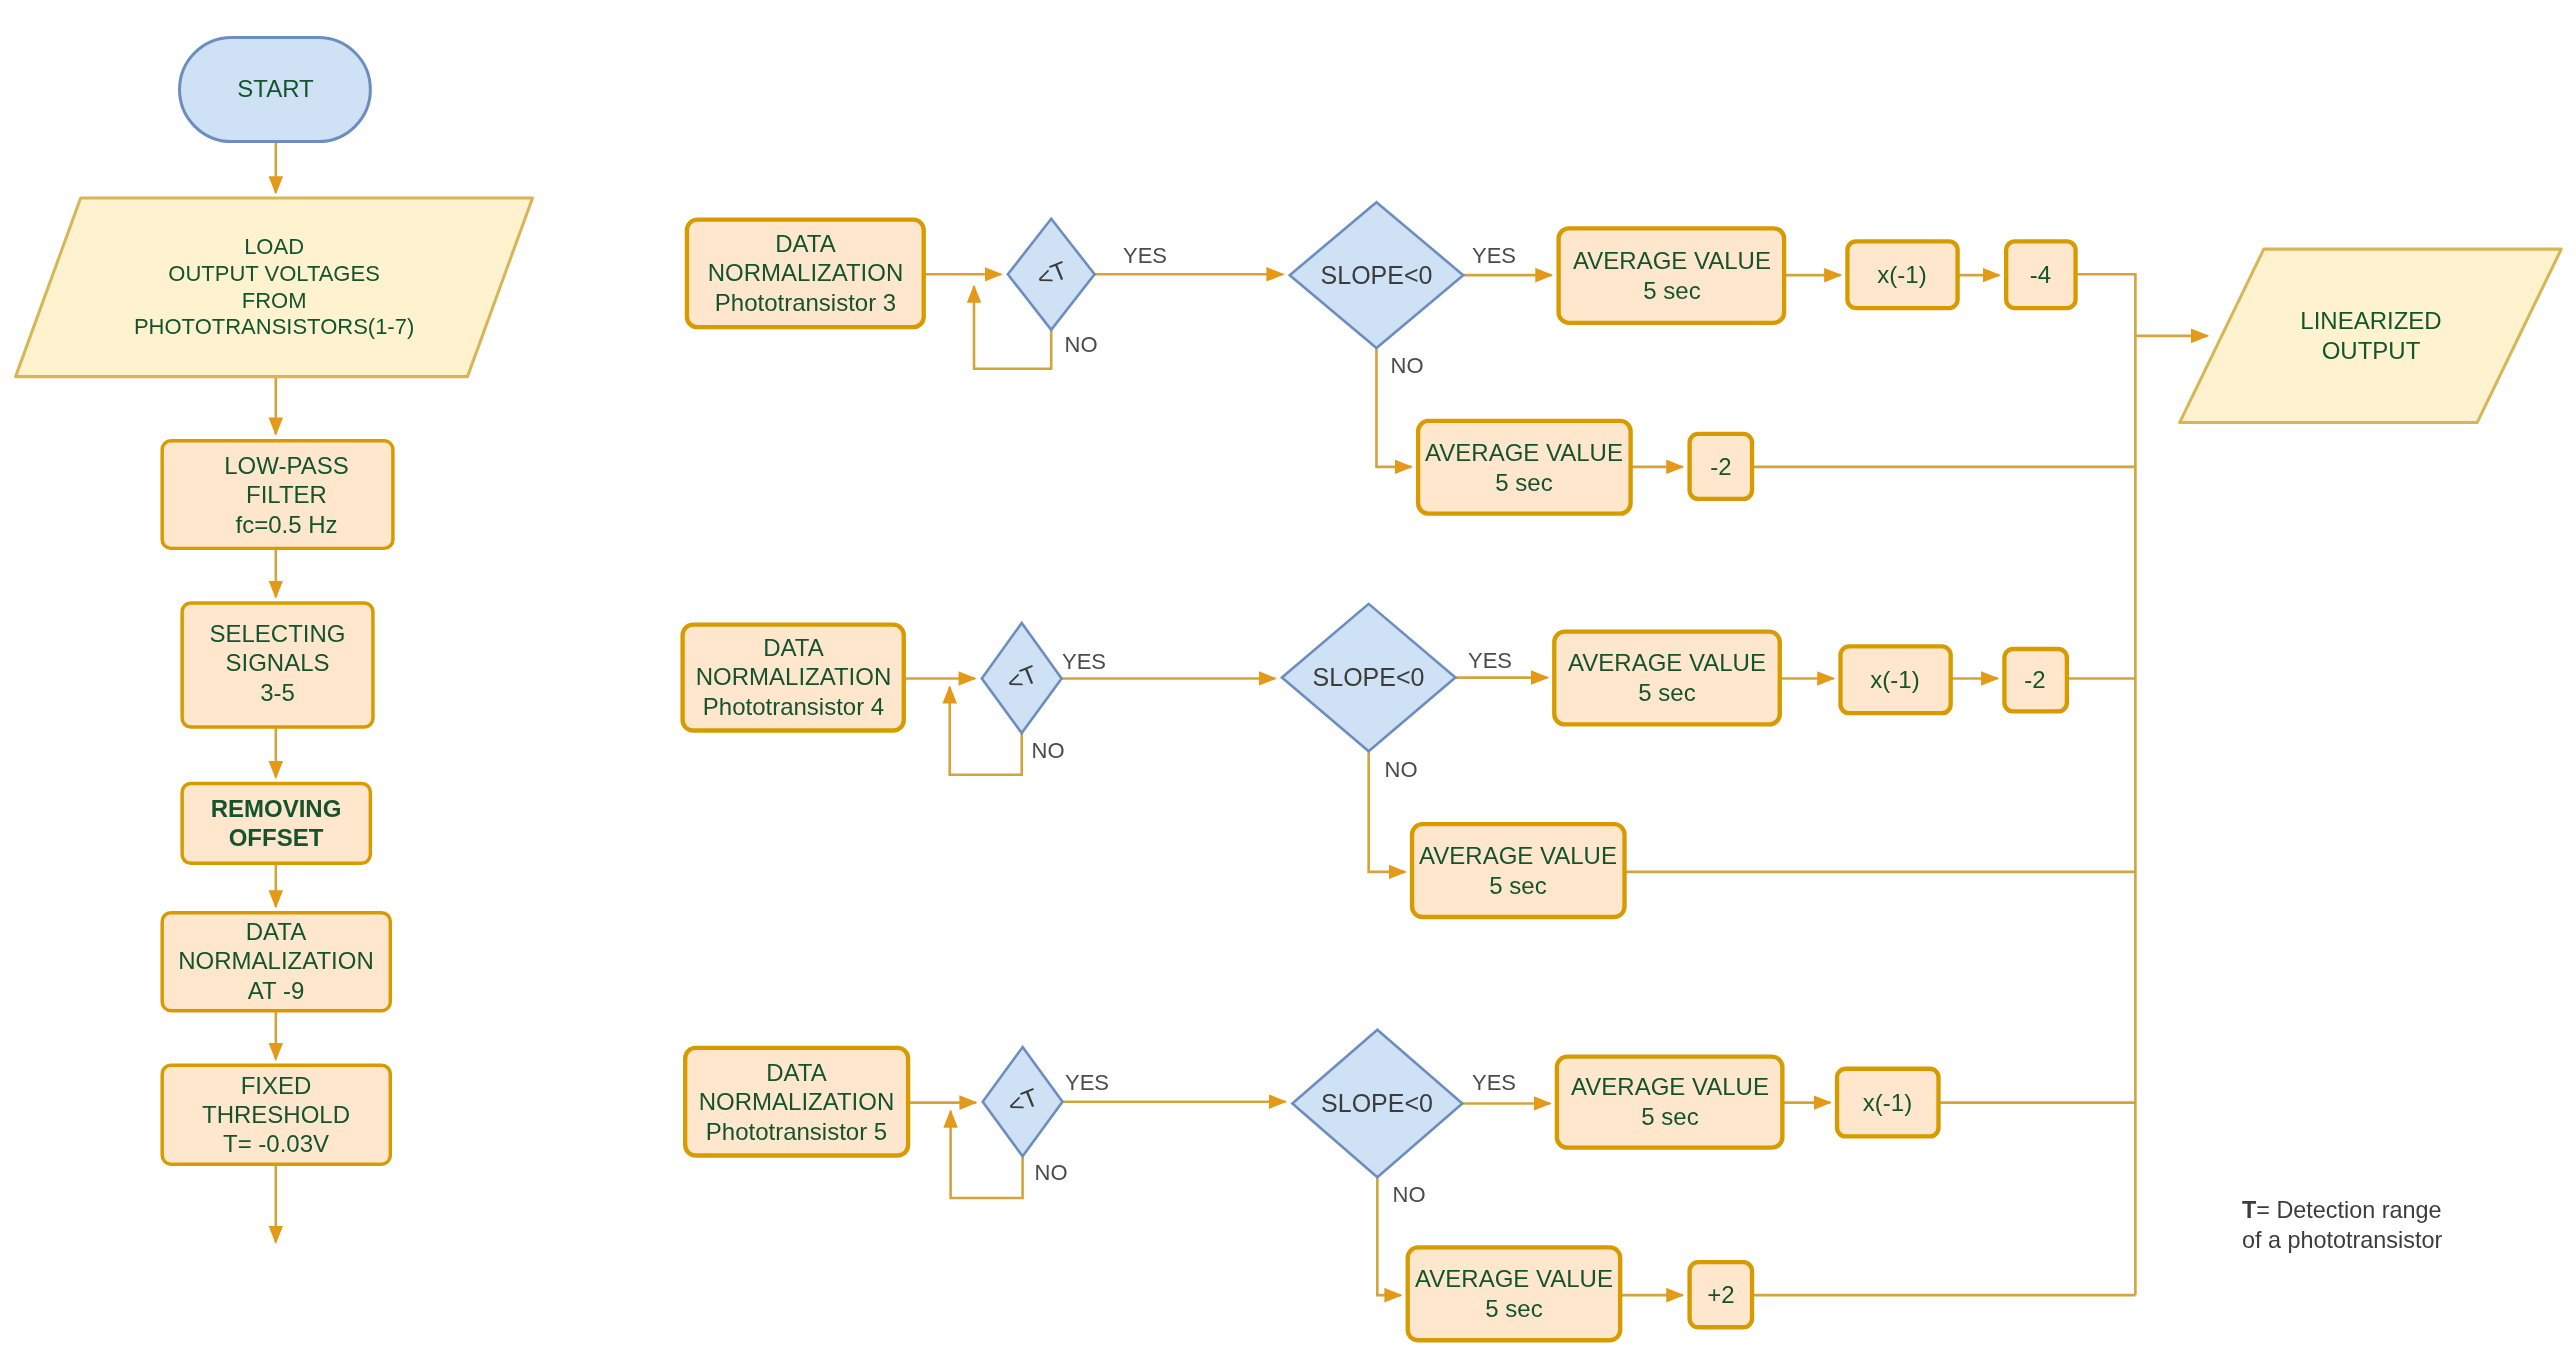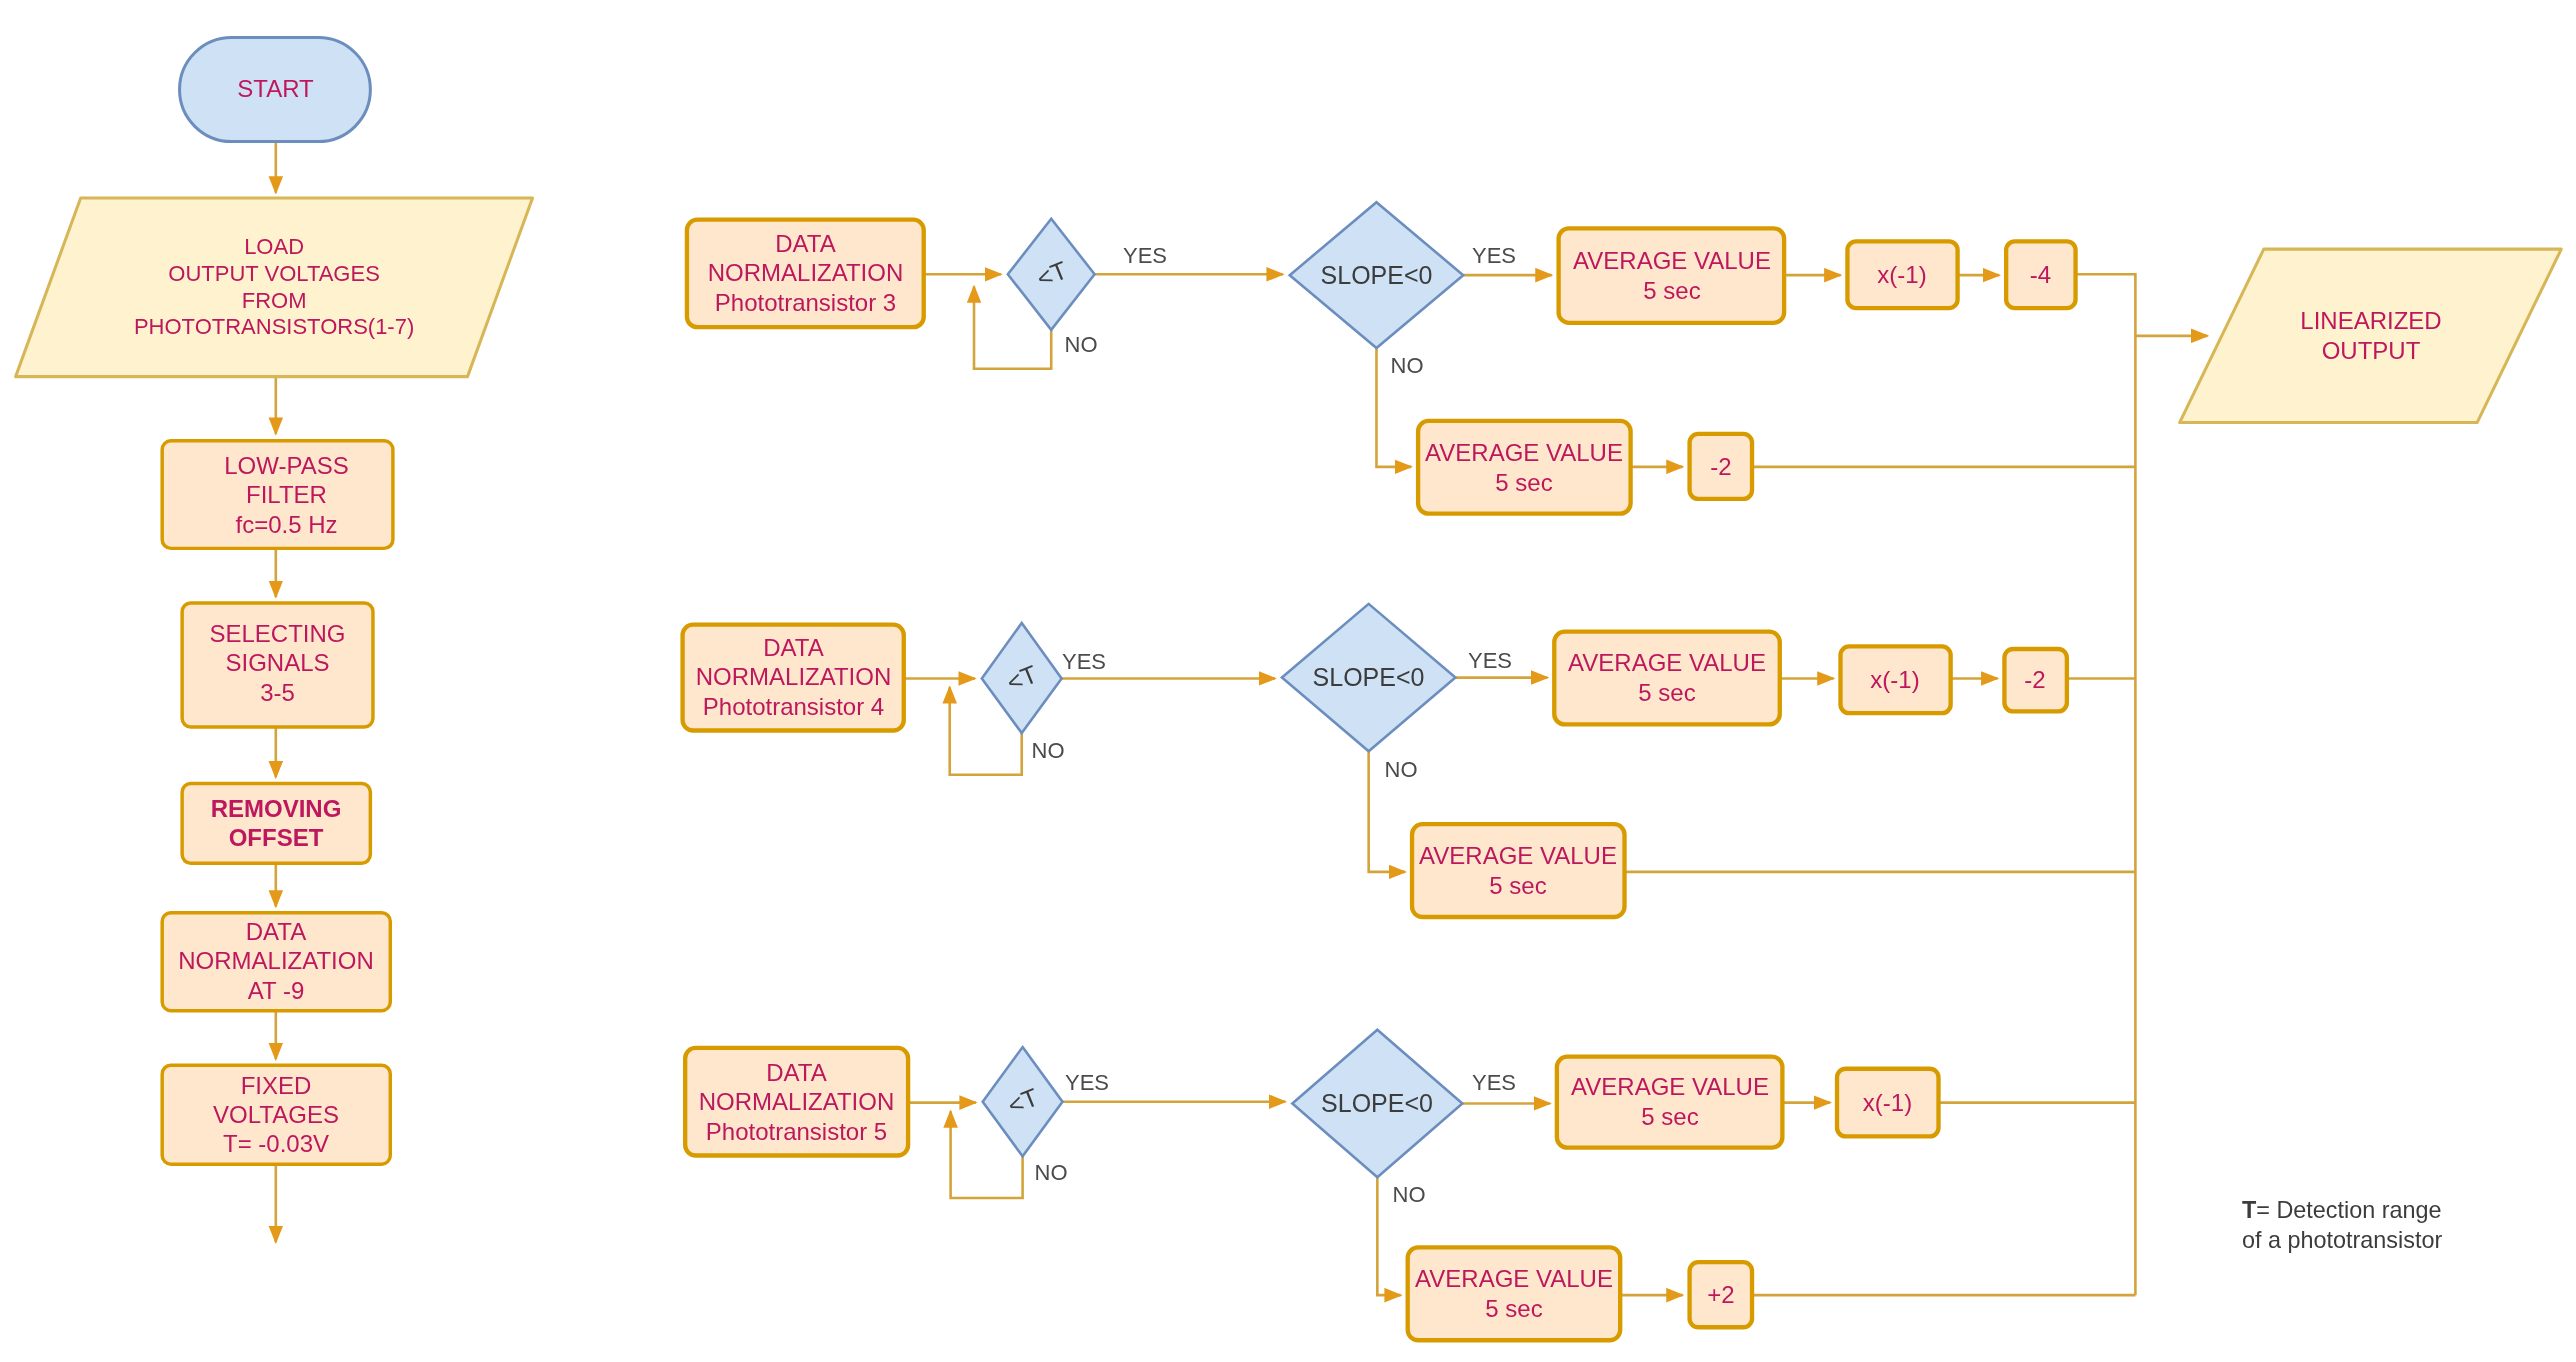--- a/index.html
+++ b/index.html
@@ -1,20 +1,20 @@
 <!DOCTYPE html>
 <html style="font-size:14px"><head>
 <meta charset="utf-8">
 <style>
   html,body{margin:0;padding:0;background:#ffffff;}
   #canvas{position:relative;width:2576px;height:1363px;background:#ffffff;overflow:hidden;
           font-family:"Liberation Sans", sans-serif;}
   #wires{position:absolute;left:0;top:0;}
   .lbl{position:absolute;display:flex;align-items:center;justify-content:center;
-       text-align:center;white-space:pre-line;color:#be185d;font-size:24px;line-height:1.22;}
+       text-align:center;white-space:pre-line;color:#14532d;font-size:24px;line-height:1.22;}
   .cond{color:#3c3c3c;font-size:25px;}
   .yn{color:#4b4b4b;font-size:22px;font-weight:400;}
   .tilt{transform:rotate(-22deg);display:inline-block;}
   .note{position:absolute;left:2242px;top:1195px;width:364px;color:#3c3c3c;font-size:23.4px;
         line-height:1.3;white-space:pre-line;text-align:left;display:block;}
 </style>
 </head>
 <body>
 
 <div id="canvas">
@@ -118,21 +118,21 @@
 fc=0.5 Hz</div>
   <div class="lbl" style="left:182px;top:603px;width:191px;height:120px;">SELECTING
 SIGNALS
 3-5</div>
   <div class="lbl" style="left:182px;top:783px;width:188px;height:80px;font-weight:bold;">REMOVING
 OFFSET</div>
   <div class="lbl" style="left:162px;top:912px;width:228px;height:98px;">DATA
 NORMALIZATION
 AT -9</div>
   <div class="lbl" style="left:162px;top:1065px;width:228px;height:99px;">FIXED
-VOLTAGES
+THRESHOLD
 T= -0.03V</div>
 
   <div class="lbl" style="left:687px;top:219px;width:237px;height:108px;">DATA NORMALIZATION
 Phototransistor 3</div>
   <div class="lbl cond" style="left:1008px;top:219px;width:87px;height:111px;"><span class="tilt">&lt;T</span></div>
   <div class="lbl yn" style="left:1093px;top:239px;width:104px;height:35px;">YES</div>
   <div class="lbl yn" style="left:1029px;top:328px;width:104px;height:35px;">NO</div>
   <div class="lbl cond" style="left:1290px;top:202px;width:173px;height:146px;">SLOPE&lt;0</div>
   <div class="lbl yn" style="left:1442px;top:239px;width:104px;height:35px;">YES</div>
   <div class="lbl yn" style="left:1355px;top:349px;width:104px;height:35px;">NO</div>

